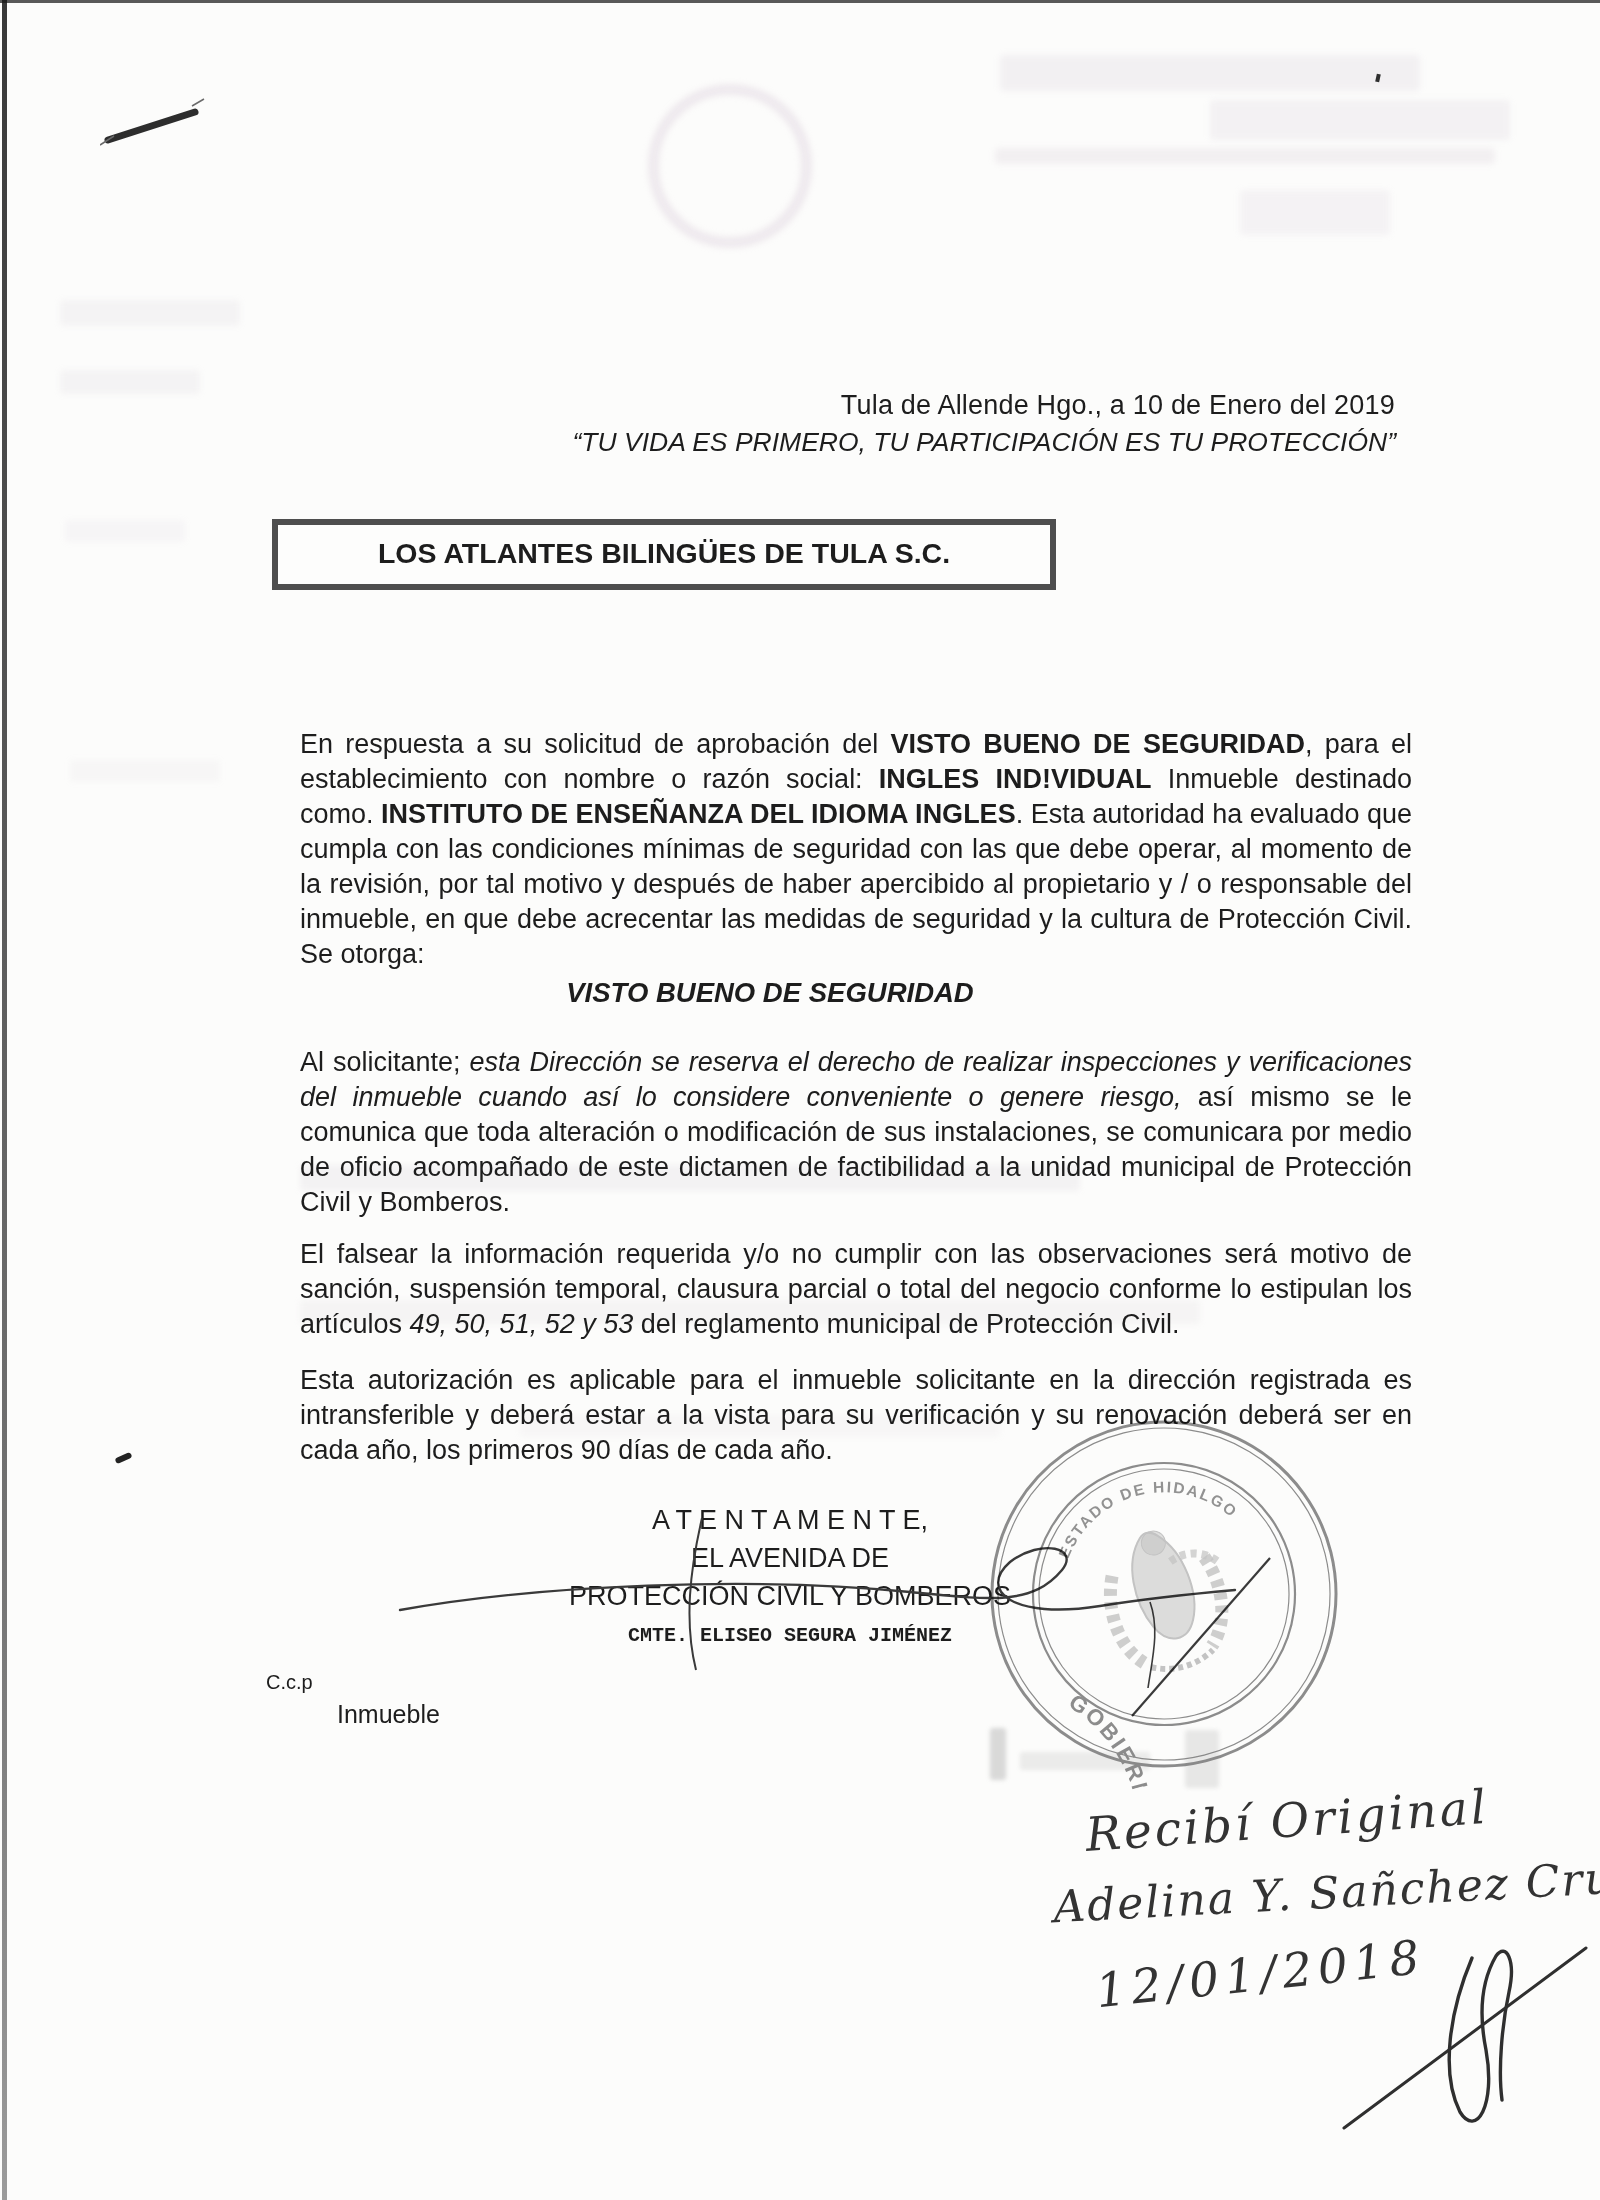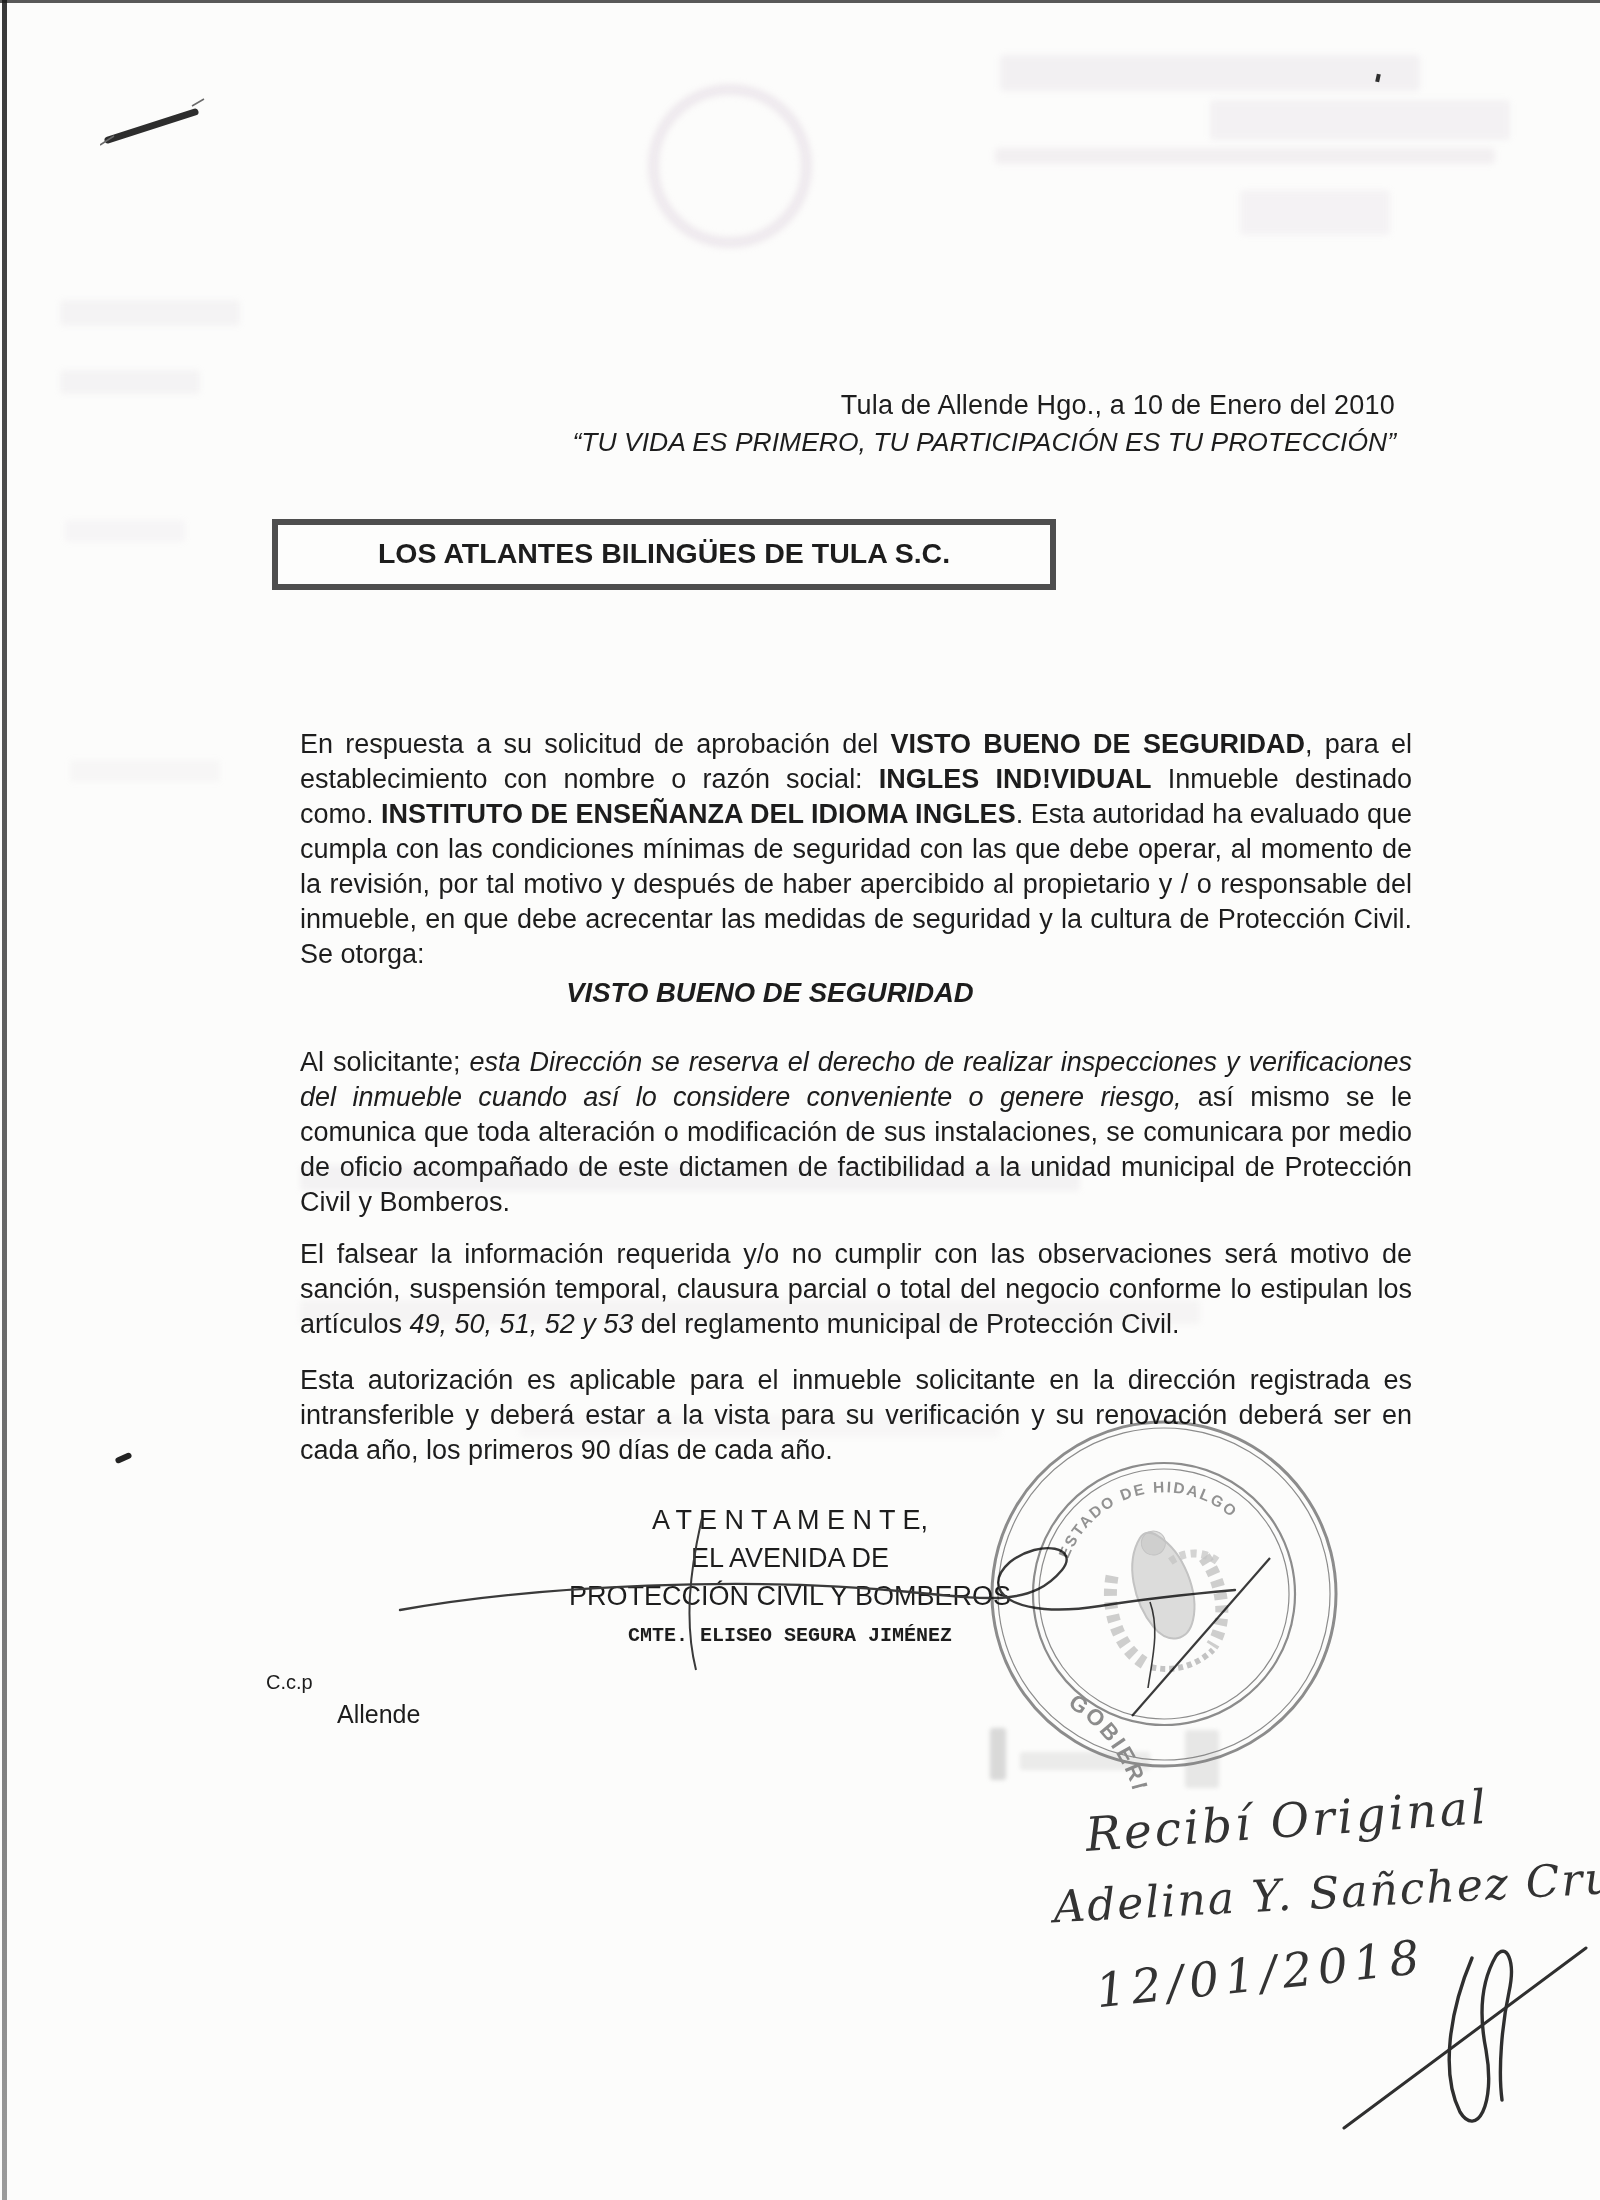--- a/index.html
+++ b/index.html
@@ -74,21 +74,21 @@
 <div class="abs ghost" style="left:1240px;top:190px;width:150px;height:45px;background:rgba(195,178,198,.13);"></div>
 <div class="abs speck" style="left:1376px;top:74px;width:4px;height:8px;transform:rotate(12deg);"></div>
 <div class="abs ghost" style="left:60px;top:300px;width:180px;height:26px;background:rgba(180,170,185,.10);"></div>
 <div class="abs ghost" style="left:60px;top:370px;width:140px;height:24px;background:rgba(180,170,185,.10);"></div>
 <div class="abs ghost" style="left:65px;top:520px;width:120px;height:22px;background:rgba(180,170,185,.08);"></div>
 <div class="abs ghost" style="left:70px;top:760px;width:150px;height:22px;background:rgba(180,170,185,.07);"></div>
 <div class="abs ghost" style="left:300px;top:1165px;width:780px;height:26px;background:rgba(185,175,190,.12);"></div>
 <div class="abs ghost" style="left:300px;top:1300px;width:900px;height:24px;background:rgba(185,175,190,.10);"></div>
 <div class="abs ghost" style="left:520px;top:1415px;width:480px;height:22px;background:rgba(185,175,190,.08);"></div>
 
-<div class="abs dateline">Tula de Allende Hgo.,  a  10 de Enero del 2010</div>
+<div class="abs dateline">Tula de Allende Hgo.,  a  10 de Enero del 2019</div>
 <div class="abs motto">“TU VIDA ES PRIMERO, TU PARTICIPACIÓN ES TU PROTECCIÓN”</div>
 
 <div class="abs addr-box-outer">
   <div class="addr-box-inner">
     <div class="addr-line">LOS ATLANTES BILINGÜES DE TULA S.C.</div>
   </div>
 </div>
 
 <p class="abs body-par" style="top:712px;"><span>En respuesta a su solicitud de aprobación del </span><span class="b">VISTO BUENO  DE SEGURIDAD</span><span>, para el establecimiento con nombre o razón social: </span><span class="b">INGLES IND!VIDUAL</span><span> Inmueble destinado como. </span><span class="b">INSTITUTO DE ENSEÑANZA DEL IDIOMA INGLES</span><span>. Esta autoridad ha evaluado que cumpla con las condiciones mínimas de seguridad con las que debe operar, al momento de la revisión, por tal motivo y después de haber apercibido al propietario y / o responsable del inmueble, en que debe acrecentar las medidas de seguridad y la cultura de Protección Civil. Se otorga:</span></p>
 
@@ -111,21 +111,21 @@
 <svg class="abs" style="left:390px;top:1510px;pointer-events:none;" width="900" height="220">
   <path d="M10,100 C150,75 360,66 520,82 C600,90 642,96 672,60 C690,38 652,28 620,52 C588,80 622,110 710,96 C760,88 800,84 845,80" stroke="#3a3a3a" stroke-width="2.4" fill="none" stroke-linecap="round"></path>
   <path d="M312,8 C300,60 294,112 306,160" stroke="#3a3a3a" stroke-width="2" fill="none"></path>
   <path d="M880,48 L742,206" stroke="#3a3a3a" stroke-width="2.2" fill="none"></path>
   <path d="M760,92 C770,120 762,150 758,178" stroke="#3a3a3a" stroke-width="1.6" fill="none"></path>
 </svg>
 
 <div class="abs signer">CMTE. ELISEO SEGURA JIMÉNEZ</div>
 
 <div class="abs ccp">C.c.p</div>
-<div class="abs archivo">Allende</div>
+<div class="abs archivo">Inmueble</div>
 
 <div class="abs stamp-wrap">
   <svg viewBox="-182 -182 364 364">
     <defs>
       <path id="ringpath" d="M -121,85 A 148,148 0 1 1 -121.05,84.95"></path>
       <path id="innerarc" d="M -98,-28 A 102,102 0 0 1 98,-28"></path>
     </defs>
     <g stroke="#757575" fill="none">
       <circle r="172" stroke-width="3"></circle>
       <circle r="166" stroke-width="1.2"></circle>

